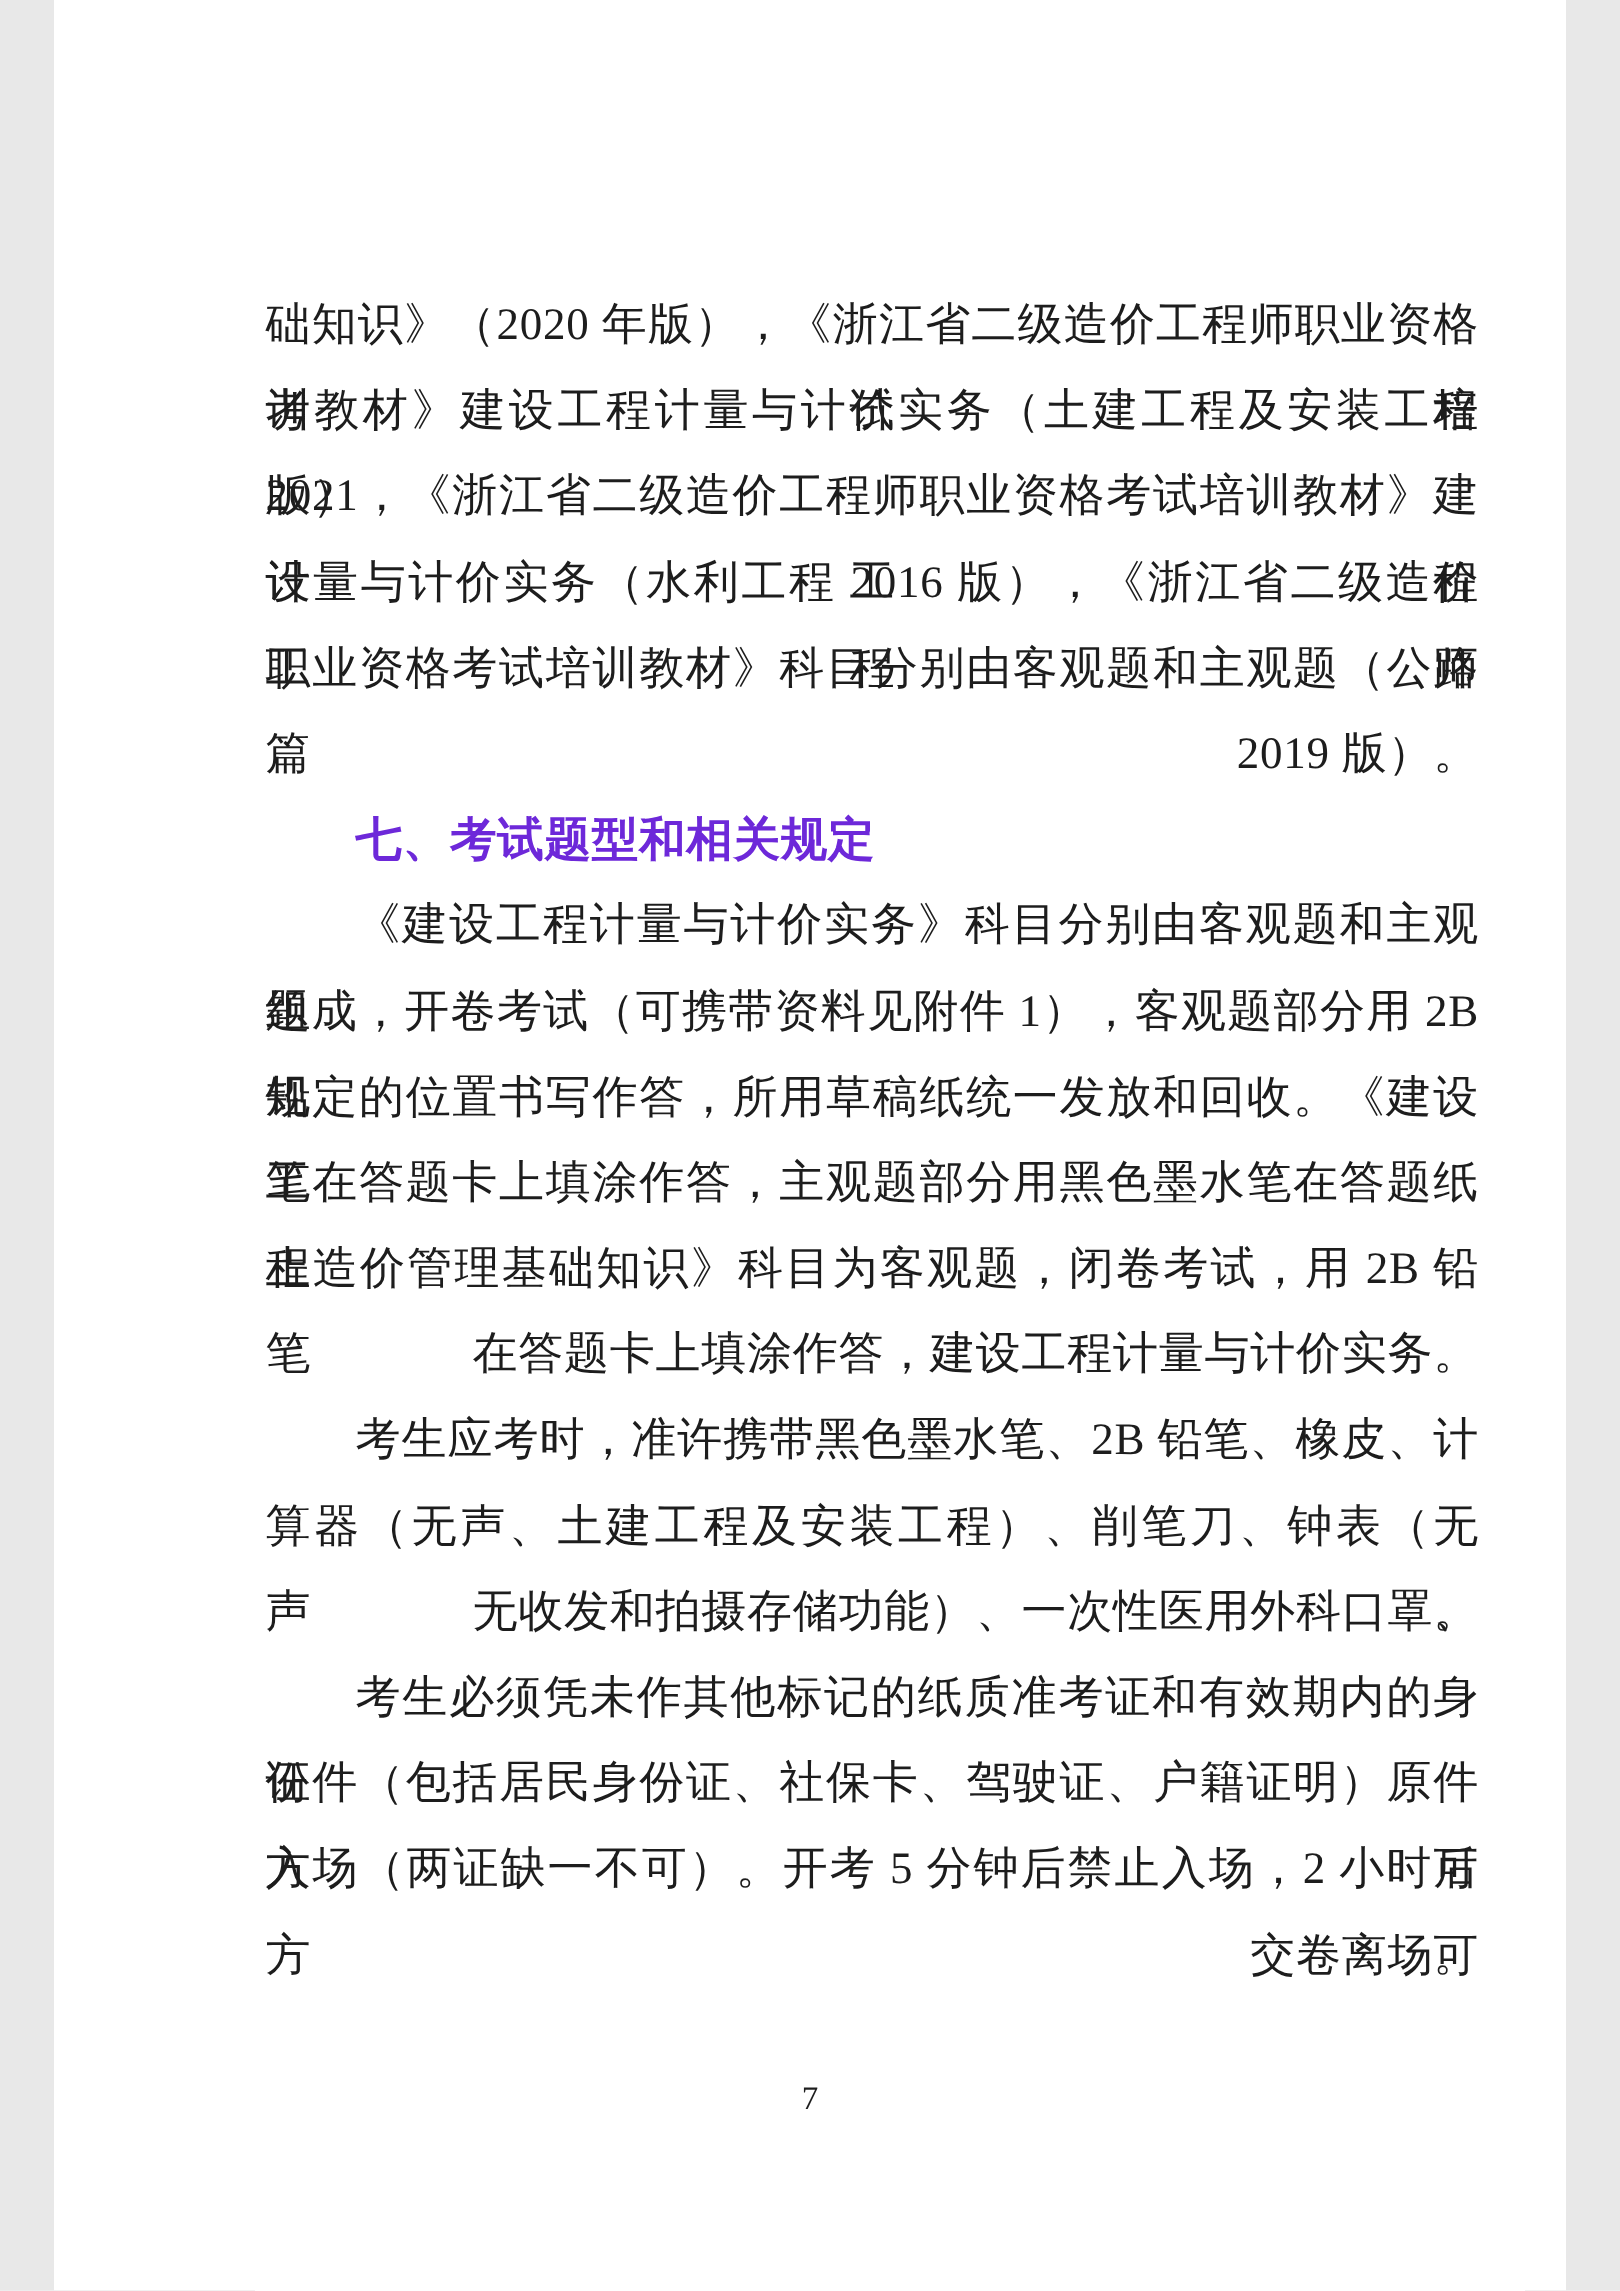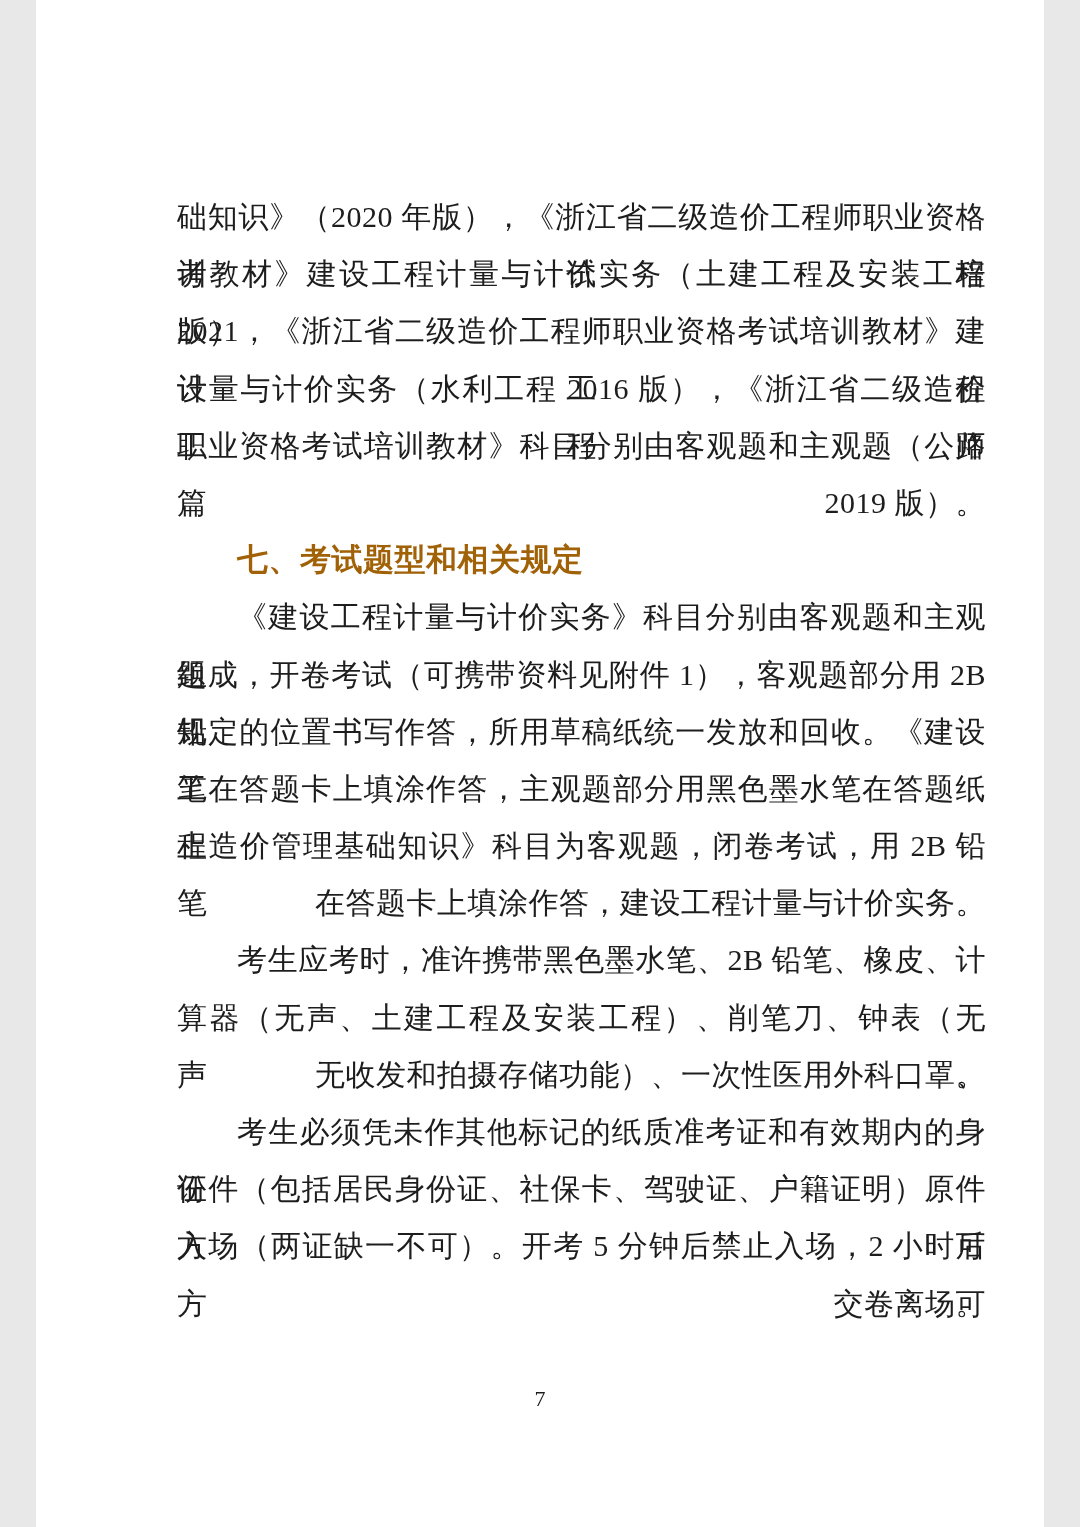--- a/index.html
+++ b/index.html
@@ -37,21 +37,21 @@
   .last {
     text-align: right;
   }
   .indent {
     text-indent: 60px;
   }
   .heading {
     font-family: "Liberation Sans", "DejaVu Sans", sans-serif;
     font-weight: bold;
     font-size: 31px;
-    color: #a16207;
+    color: #6d28d9;
     text-indent: 60px;
   }
   .footer {
     position: absolute;
     left: 0;
     top: 1386px;
     width: 100%;
     text-align: center;
     font-family: "Liberation Serif", "DejaVu Serif", serif;
     font-size: 22px;

